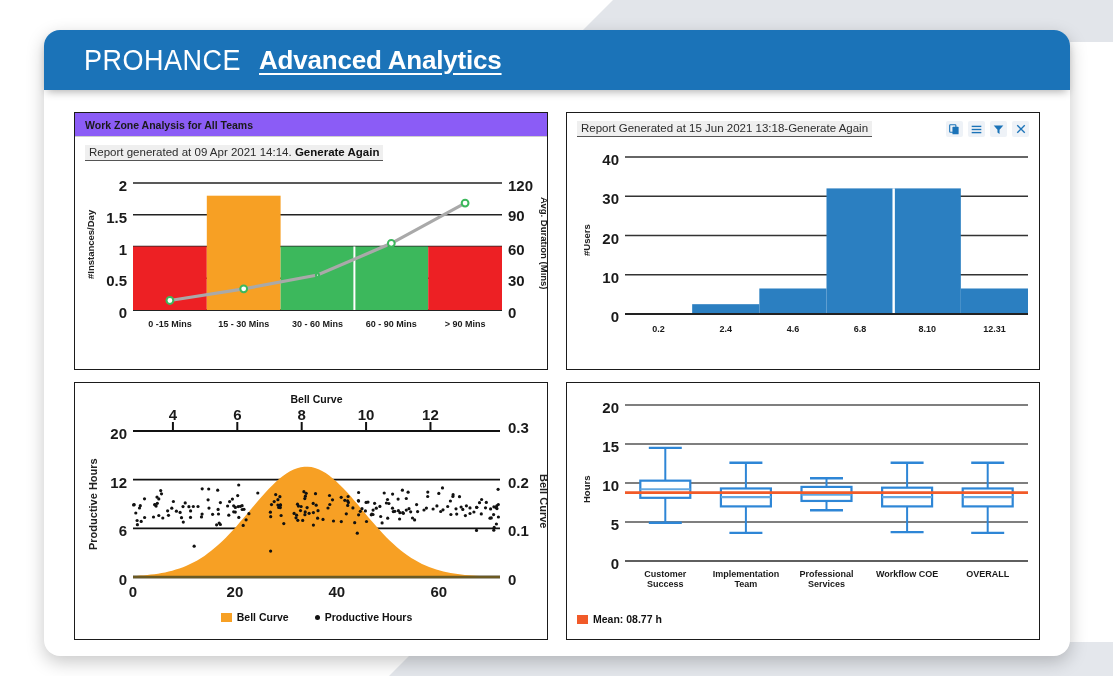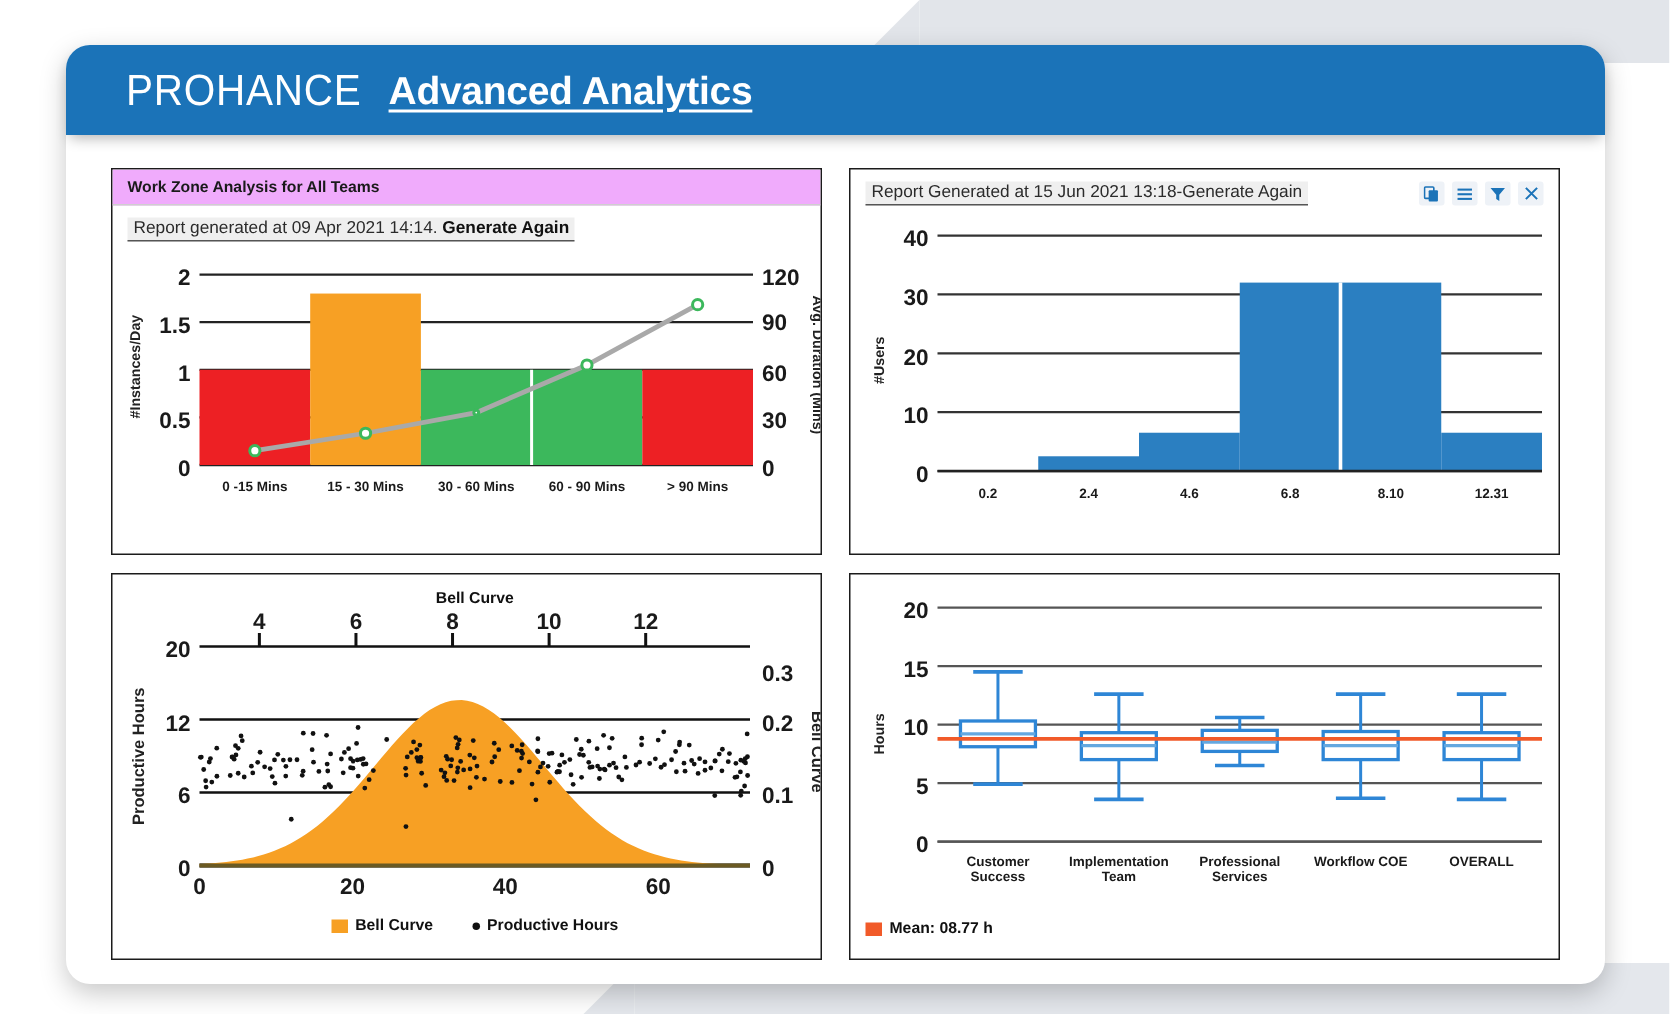--- a/index.html
+++ b/index.html
@@ -56,21 +56,21 @@
   
   .grid{
     position:absolute;left:30px;top:82px;width:966px;height:528px;
     display:grid;grid-template-columns:1fr 1fr;grid-template-rows:1fr 1fr;
     gap:12px 18px;
   }
   .panel{
     border:1.6px solid #1b1b1b;background:#fff;position:relative;overflow:hidden;
   }
   .panel-title{
-    background:#f0abfc;border-bottom:1px solid #cfcfcf;
+    background:#8b5cf6;border-bottom:1px solid #cfcfcf;
     font-size:10.5px;font-weight:bold;color:#1a1a1a;
     padding:6px 2px 5px 10px;
   }
   .report-row{
     display:flex;align-items:center;justify-content:space-between;
     padding:8px 10px 4px 10px;
   }
   .report-line{
     background:#efefef;font-size:11.5px;color:#2b2b2b;
     border-bottom:1.4px solid #555;display:inline-block;padding:1px 4px 2px 4px;
@@ -467,21 +467,21 @@
           <div class="tick" style="left:214.69122807017544px;top:23px;width:24px;text-align:center;">8</div>
           <div class="tick" style="left:279.07719298245615px;top:23px;width:24px;text-align:center;">10</div>
           <div class="tick" style="left:343.4631578947368px;top:23px;width:24px;text-align:center;">12</div>
           <div class="tick" style="left:26px;top:188px;width:26px;text-align:right;">0</div>
           <div class="tick" style="left:26px;top:139.33333333333334px;width:26px;text-align:right;">6</div>
           <div class="tick" style="left:26px;top:90.66666666666667px;width:26px;text-align:right;">12</div>
           <div class="tick" style="left:26px;top:42px;width:26px;text-align:right;">20</div>
           <div class="tick" style="left:433px;top:188px;">0</div>
           <div class="tick" style="left:433px;top:139.33333333333334px;">0.1</div>
           <div class="tick" style="left:433px;top:90.66666666666667px;">0.2</div>
-          <div class="tick" style="left:433px;top:58px;">0.3</div>
+          <div class="tick" style="left:433px;top:36px;">0.3</div>
           <div class="tick" style="left:44px;top:200px;width:28px;text-align:center;">0</div>
           <div class="tick" style="left:145.94444444444446px;top:200px;width:28px;text-align:center;">20</div>
           <div class="tick" style="left:247.8888888888889px;top:200px;width:28px;text-align:center;">40</div>
           <div class="tick" style="left:349.83333333333337px;top:200px;width:28px;text-align:center;">60</div>
           <div class="axis-label vrot" style="left:12px;top:167px;font-size:11px;">Productive Hours</div>
           <div class="axis-label vrot-r" style="left:475px;top:91px;font-size:11px;">Bell Curve</div>
           <div class="legend" style="left:0;top:228px;width:483px;justify-content:center;">
             <div class="item">
               <span class="swatch" style="background:#f7a024;"></span>
               <span>Bell Curve</span>

